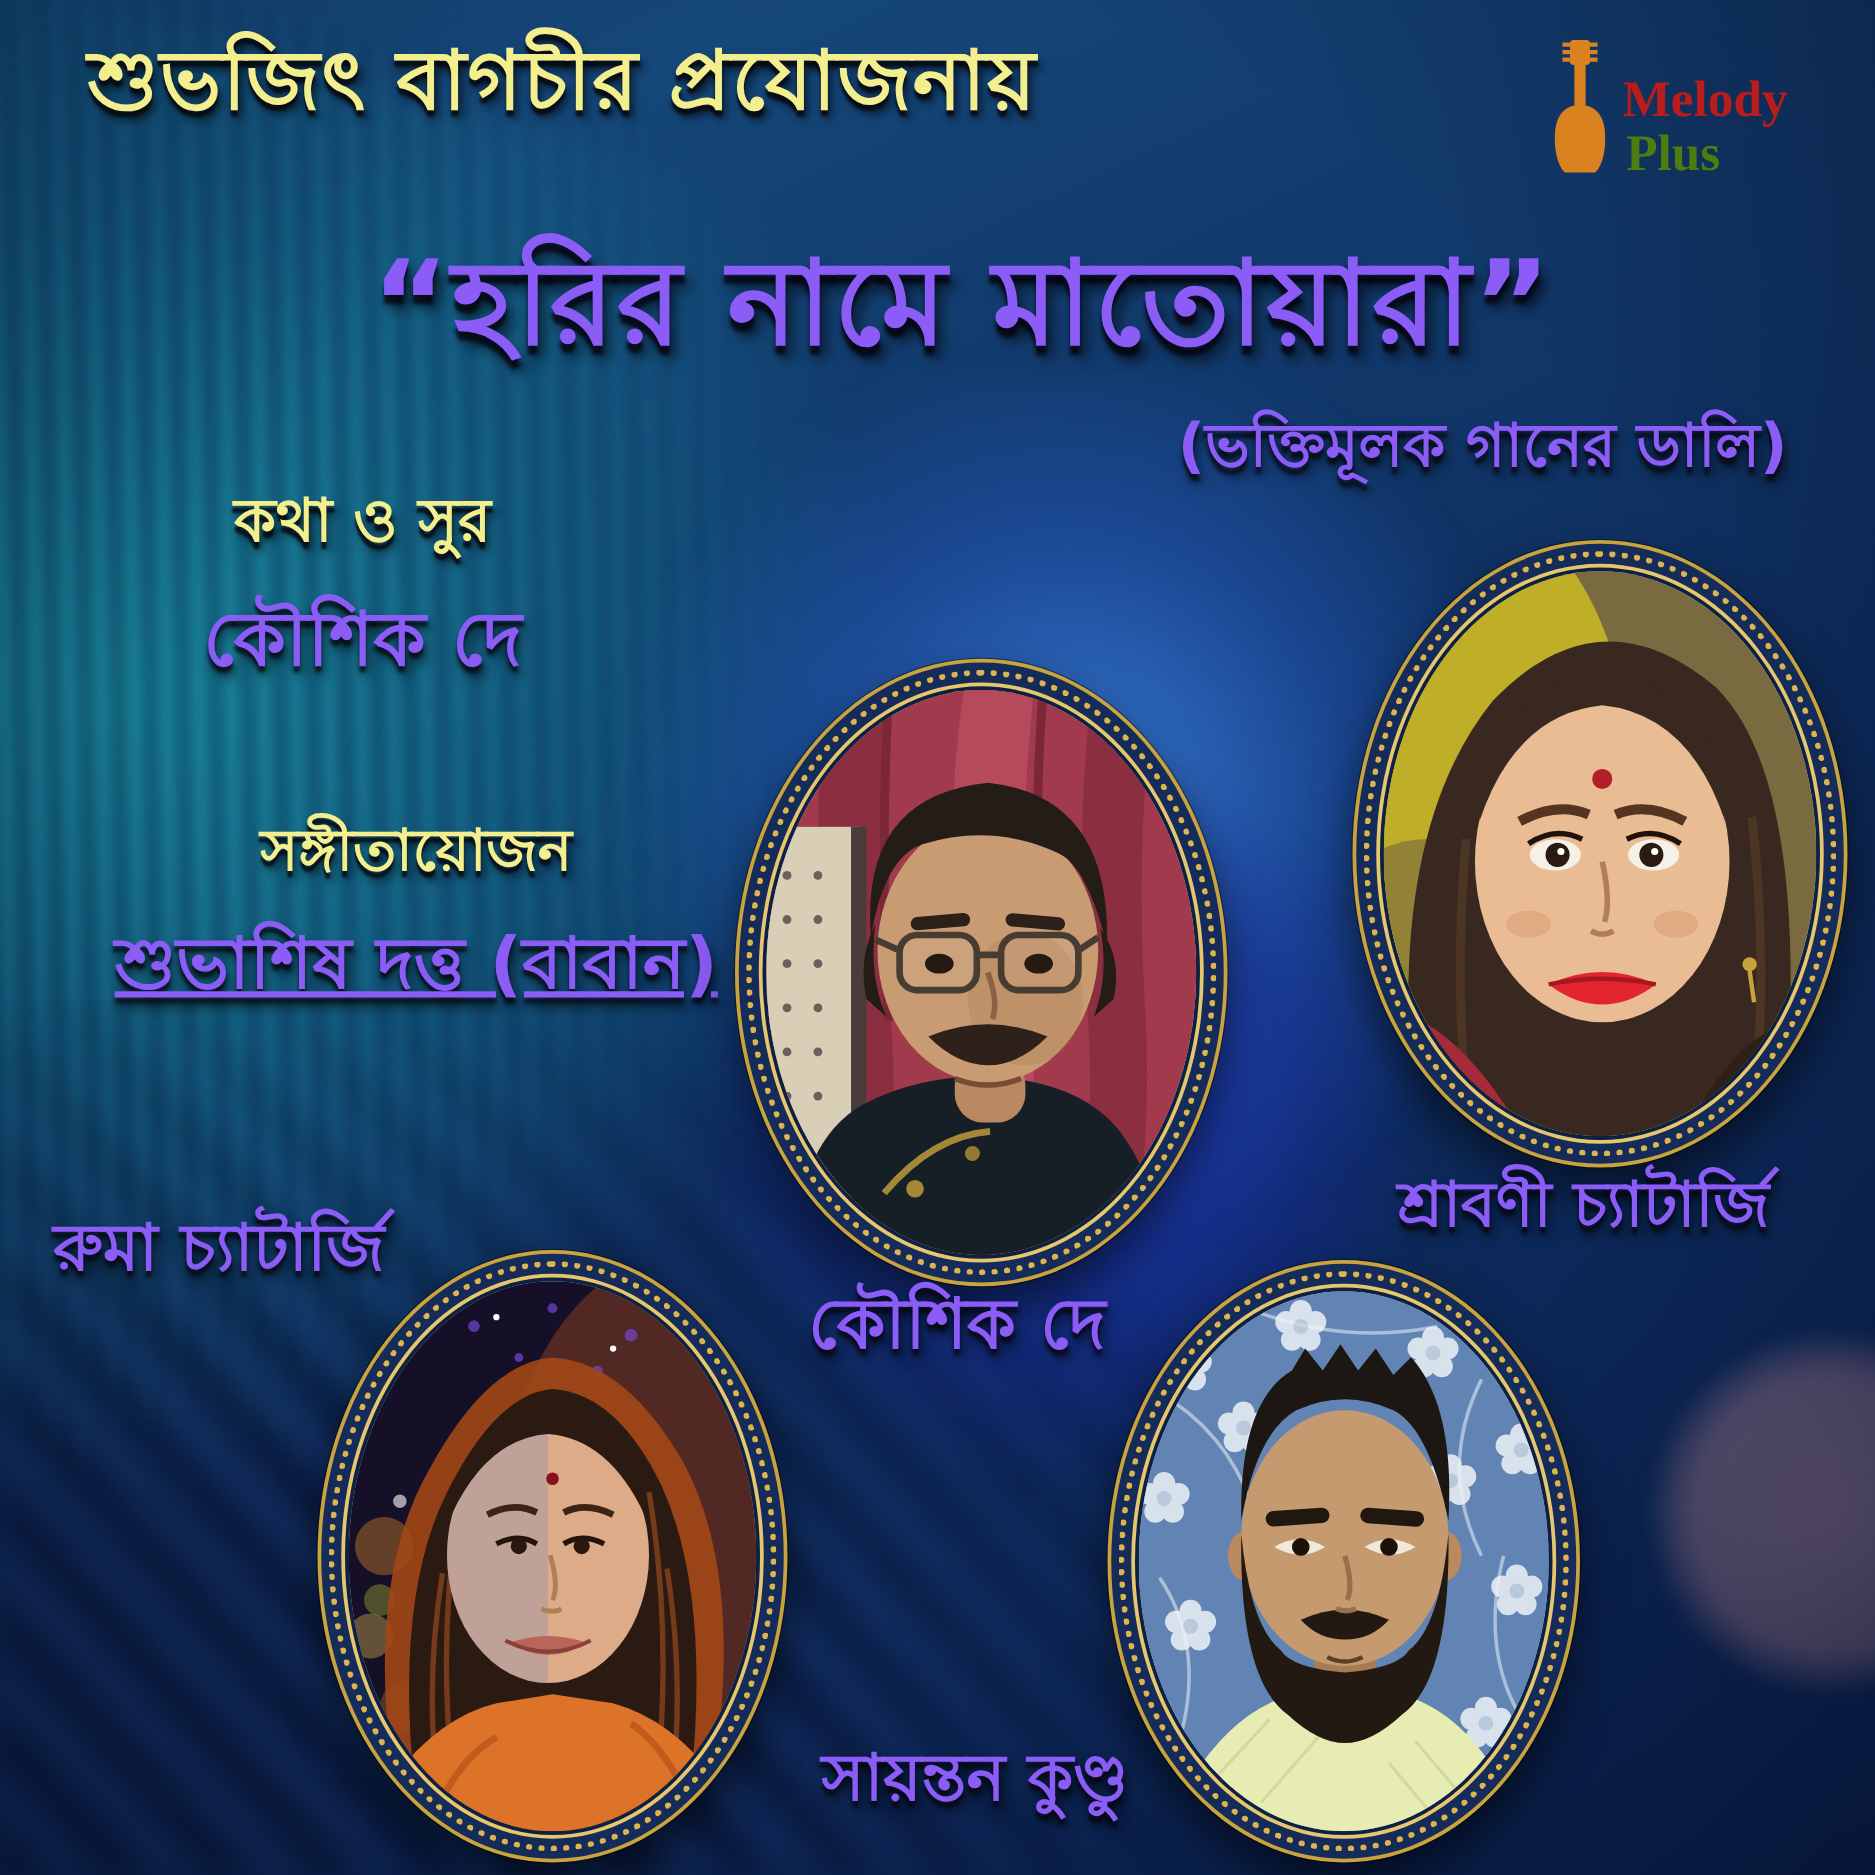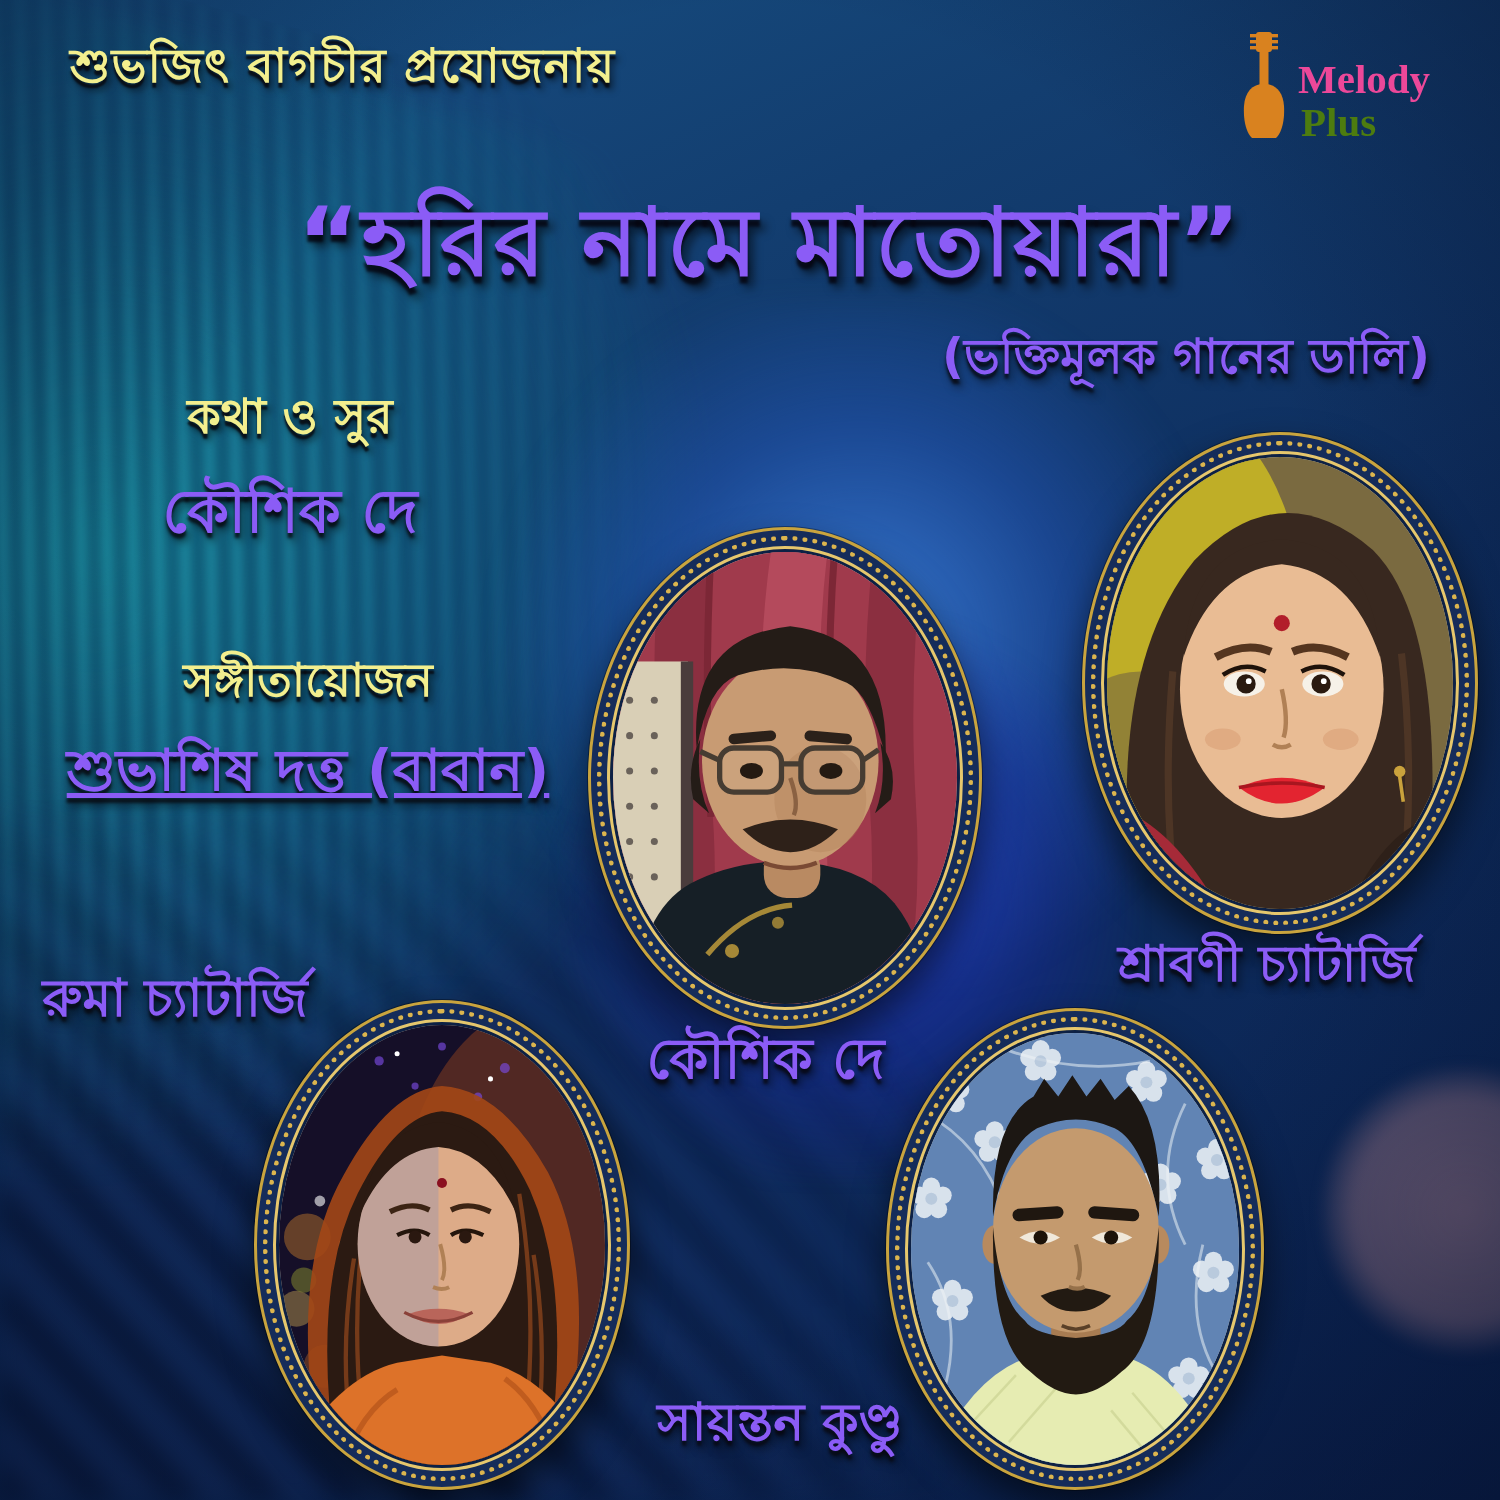--- a/index.html
+++ b/index.html
@@ -46,41 +46,41 @@
   }
   .vignette{
     left:0;top:0;width:1500px;height:1500px;
     background:radial-gradient(ellipse at 50% 44%,rgba(0,0,0,0) 55%,rgba(4,12,36,.5) 100%);
   }
   
   .yellow-text{color:#f3ef8e;font-weight:700;
     text-shadow:0 5px 2px rgba(8,8,14,.85),3px 7px 7px rgba(0,0,0,.6);}
   .white-text{color:#8b5cf6;font-weight:700;
     text-shadow:0 5px 3px rgba(8,8,14,.8),3px 8px 9px rgba(0,0,0,.55);}
-  .producer{left:70px;top:30px;font-size:47px;letter-spacing:1px;}
+  .producer{left:70px;top:14px;font-size:66px;letter-spacing:1px;}
   .title{left:60px;top:170px;width:1420px;text-align:center;font-size:94px;letter-spacing:2px;
     text-shadow:0 7px 3px rgba(6,6,16,.85),5px 11px 10px rgba(0,0,0,.6);}
   .subtitle{right:70px;top:320px;font-size:48px;margin-left:16px;}
   .credit{text-align:center;}
   .credit .label{font-size:48px;}
   .credit .name{font-size:60px;margin-top:6px;}
   .credit1{left:55px;top:380px;width:470px;}
-  .credit2{left:8px;top:645px;width:600px;}
+  .credit2{left:33px;top:645px;width:600px;}
   .credit2 .label{font-size:46px;}
   .credit2 .name{font-size:57px;text-decoration:underline;}
   .artist-label{font-size:52px;}
   .lbl-ruma{left:10px;top:958px;width:330px;text-align:center;}
   .lbl-srabani{left:1118px;top:926px;width:365px;text-align:left;font-size:50px;}
   .lbl-koushik{left:618px;top:1016px;width:295px;text-align:center;font-size:56px;}
   .lbl-sayantan{left:620px;top:1382px;width:320px;text-align:center;}
   
   .logo{left:1238px;top:30px;display:flex;align-items:flex-start;}
   .logo svg{display:block;}
   .logo-words{margin-left:8px;margin-top:28px;font-family:"Liberation Serif","DejaVu Serif",serif;font-weight:700;line-height:1.05;}
-  .logo-melody{font-size:41px;color:#ec4899;text-align:right;}
+  .logo-melody{font-size:41px;color:#b91c1c;text-align:right;}
   .logo-plus{font-size:41px;color:#4d7c0f;margin-left:3px;}
   
   .portrait{position:absolute;}
   .ring-outer{width:100%;height:100%;border-radius:50%;background:#152c5a;
     border:3px solid #c9a43e;padding:6px;box-sizing:border-box;
     box-shadow:0 18px 36px rgba(0,0,0,.55),0 0 0 1px rgba(0,0,0,.35);}
   .ring-dots{width:100%;height:100%;border-radius:50%;border:5px dotted #dcb54e;
     box-sizing:border-box;padding:5px;}
   .ring-inner{width:100%;height:100%;border-radius:50%;border:3px solid #e6c76d;
     box-sizing:border-box;padding:3px;background:#0d2145;}

